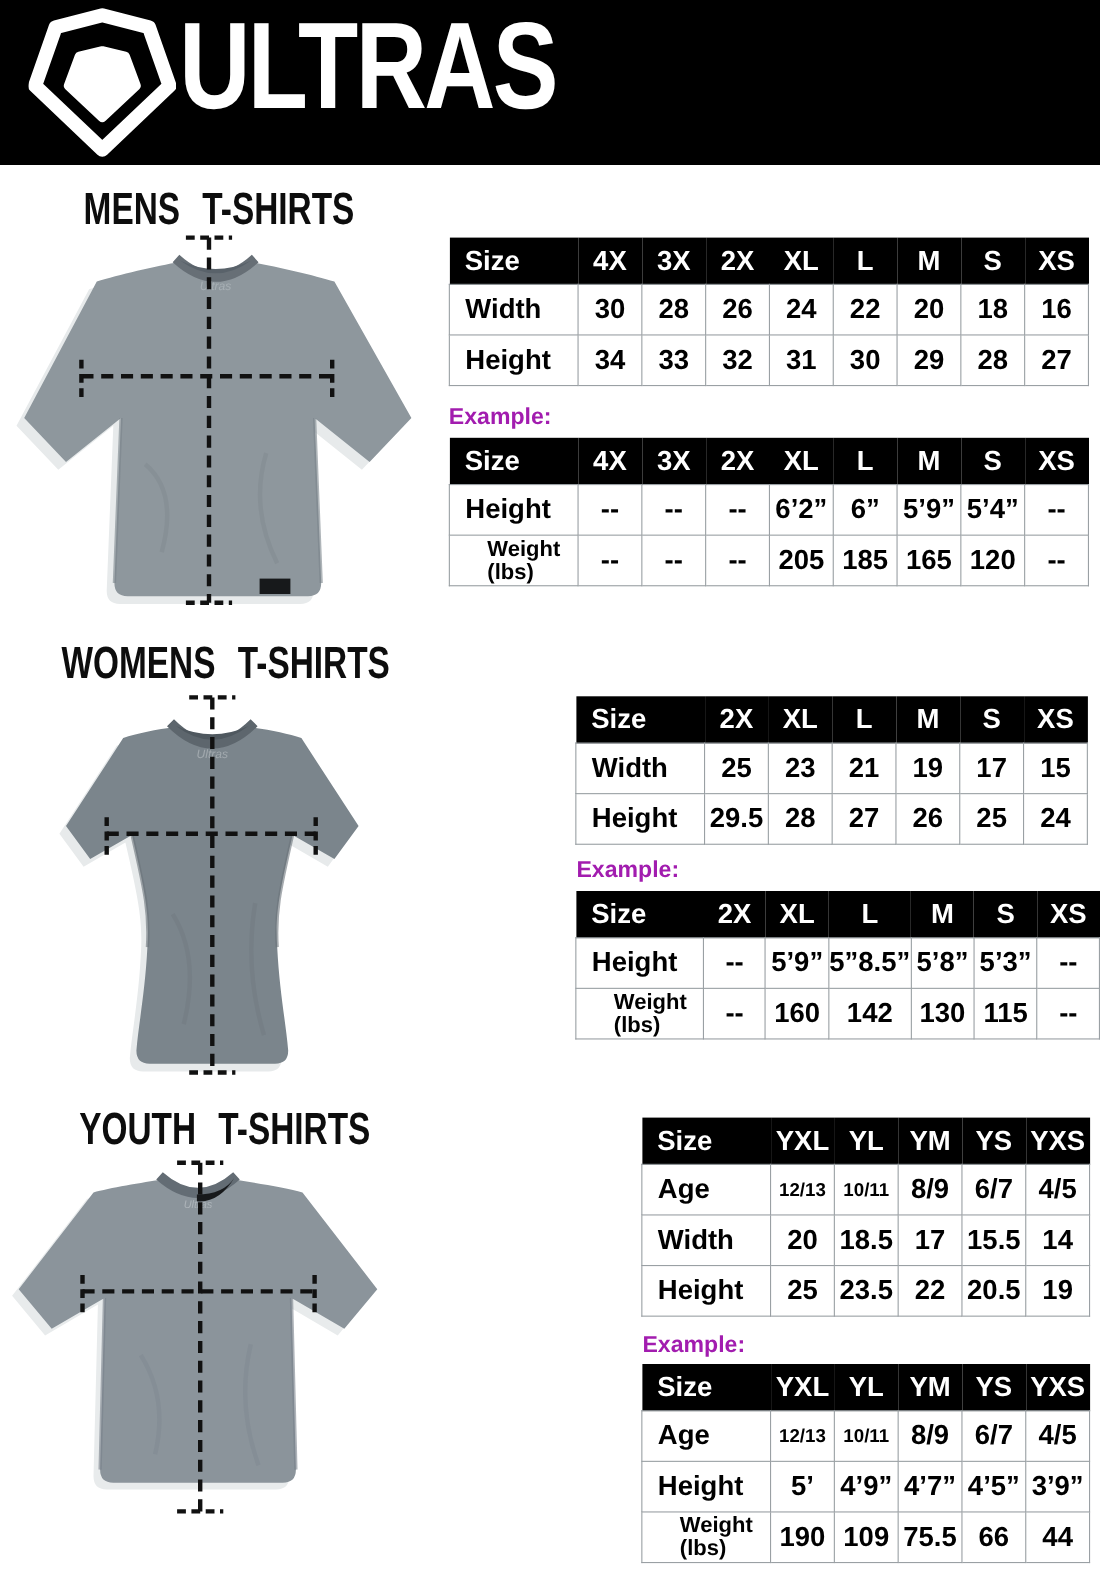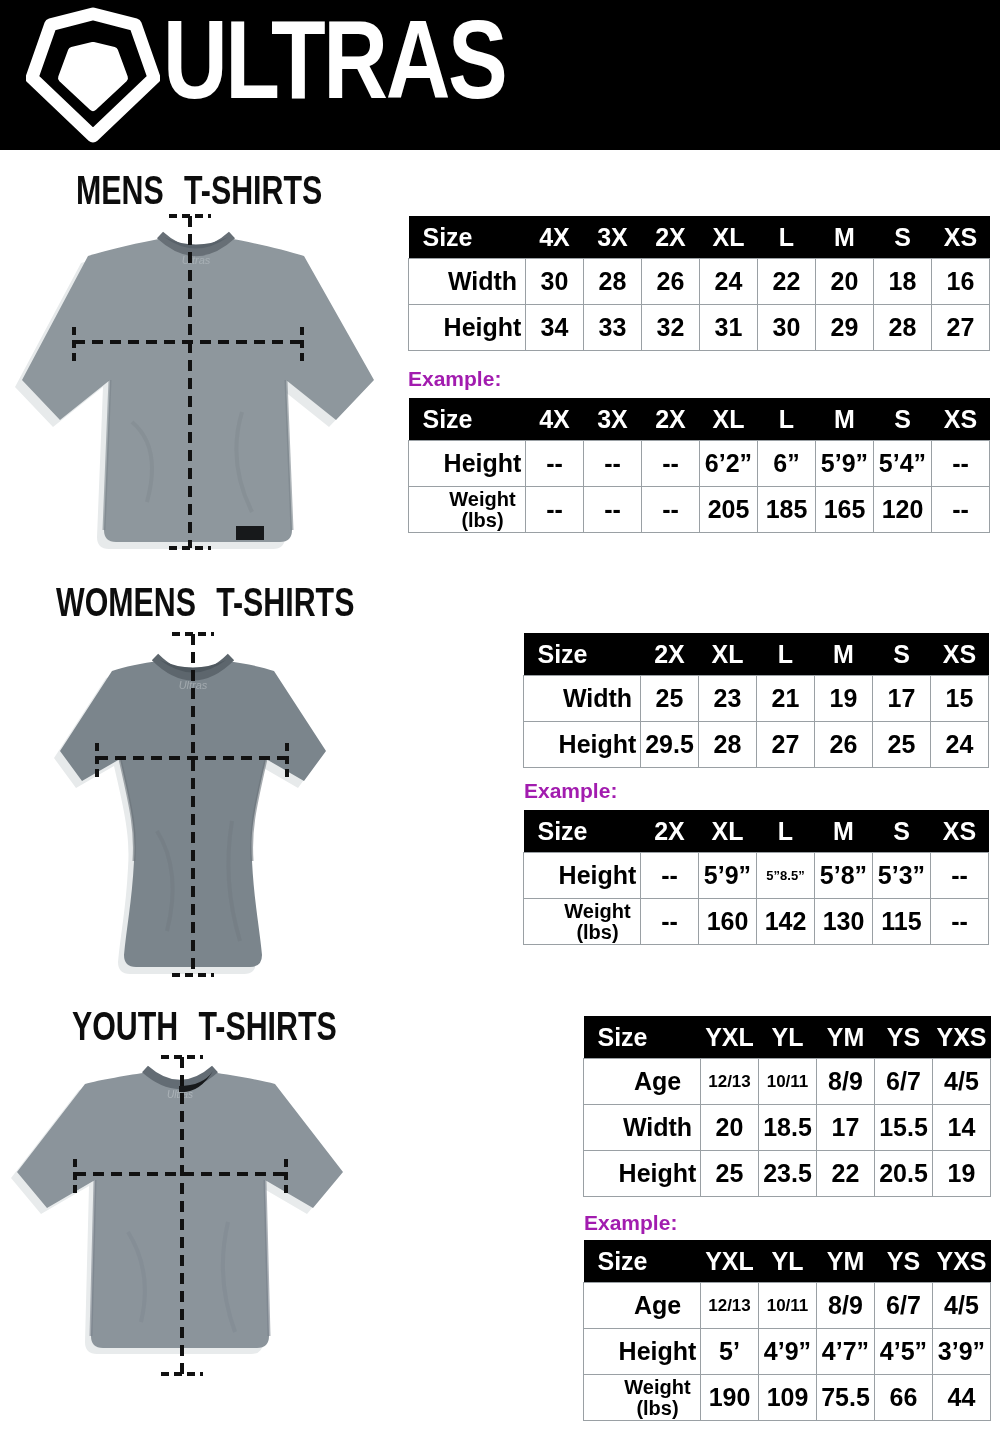--- a/index.html
+++ b/index.html
@@ -28,24 +28,24 @@
 
   
   table.size-table{position:absolute;border-collapse:collapse;table-layout:fixed;background:#fff;}
   table.size-table col.labelcol{width:117px;}
   table.size-table col.data{width:58px;}
   table.size-table thead th{background:#000;color:#fff;font-weight:bold;font-size:25px;height:42px;
       text-align:center;padding:0;border:none;}
   table.size-table thead th.label{text-align:left;padding-left:14px;}
   table.size-table tbody td{border:1px solid #9aa0a4;font-weight:bold;font-size:25px;color:#000;
       height:45px;text-align:center;padding:0;background:#fff;}
-  table.size-table tbody td.label{text-align:center;padding-left:31px;}
+  table.size-table tbody td.label{text-align:left;padding-left:14px;}
   table.size-table tbody td.sm{font-size:17px;}
-  table.size-table tbody td.xs{font-size:13px;}
-  table.size-table tbody td.label.two-line div{font-size:20px;line-height:1.05;}
+  table.size-table tbody td.xs{font-size:25px;}
+  table.size-table tbody td.label.two-line div{font-size:20px;line-height:1.05;margin-left:20px;}
   #mens-size-table{left:408px;top:216px;}
   #mens-example-table{left:408px;top:398px;}
   #womens-size-table{left:523px;top:633px;}
   #womens-example-table{left:523px;top:810px;}
   #youth-size-table{left:583px;top:1016px;}
   #youth-example-table{left:583px;top:1240px;}
 
   
   .shirt{position:absolute;}
   #mens-shirt{left:12px;top:212px;width:380px;height:350px;}

